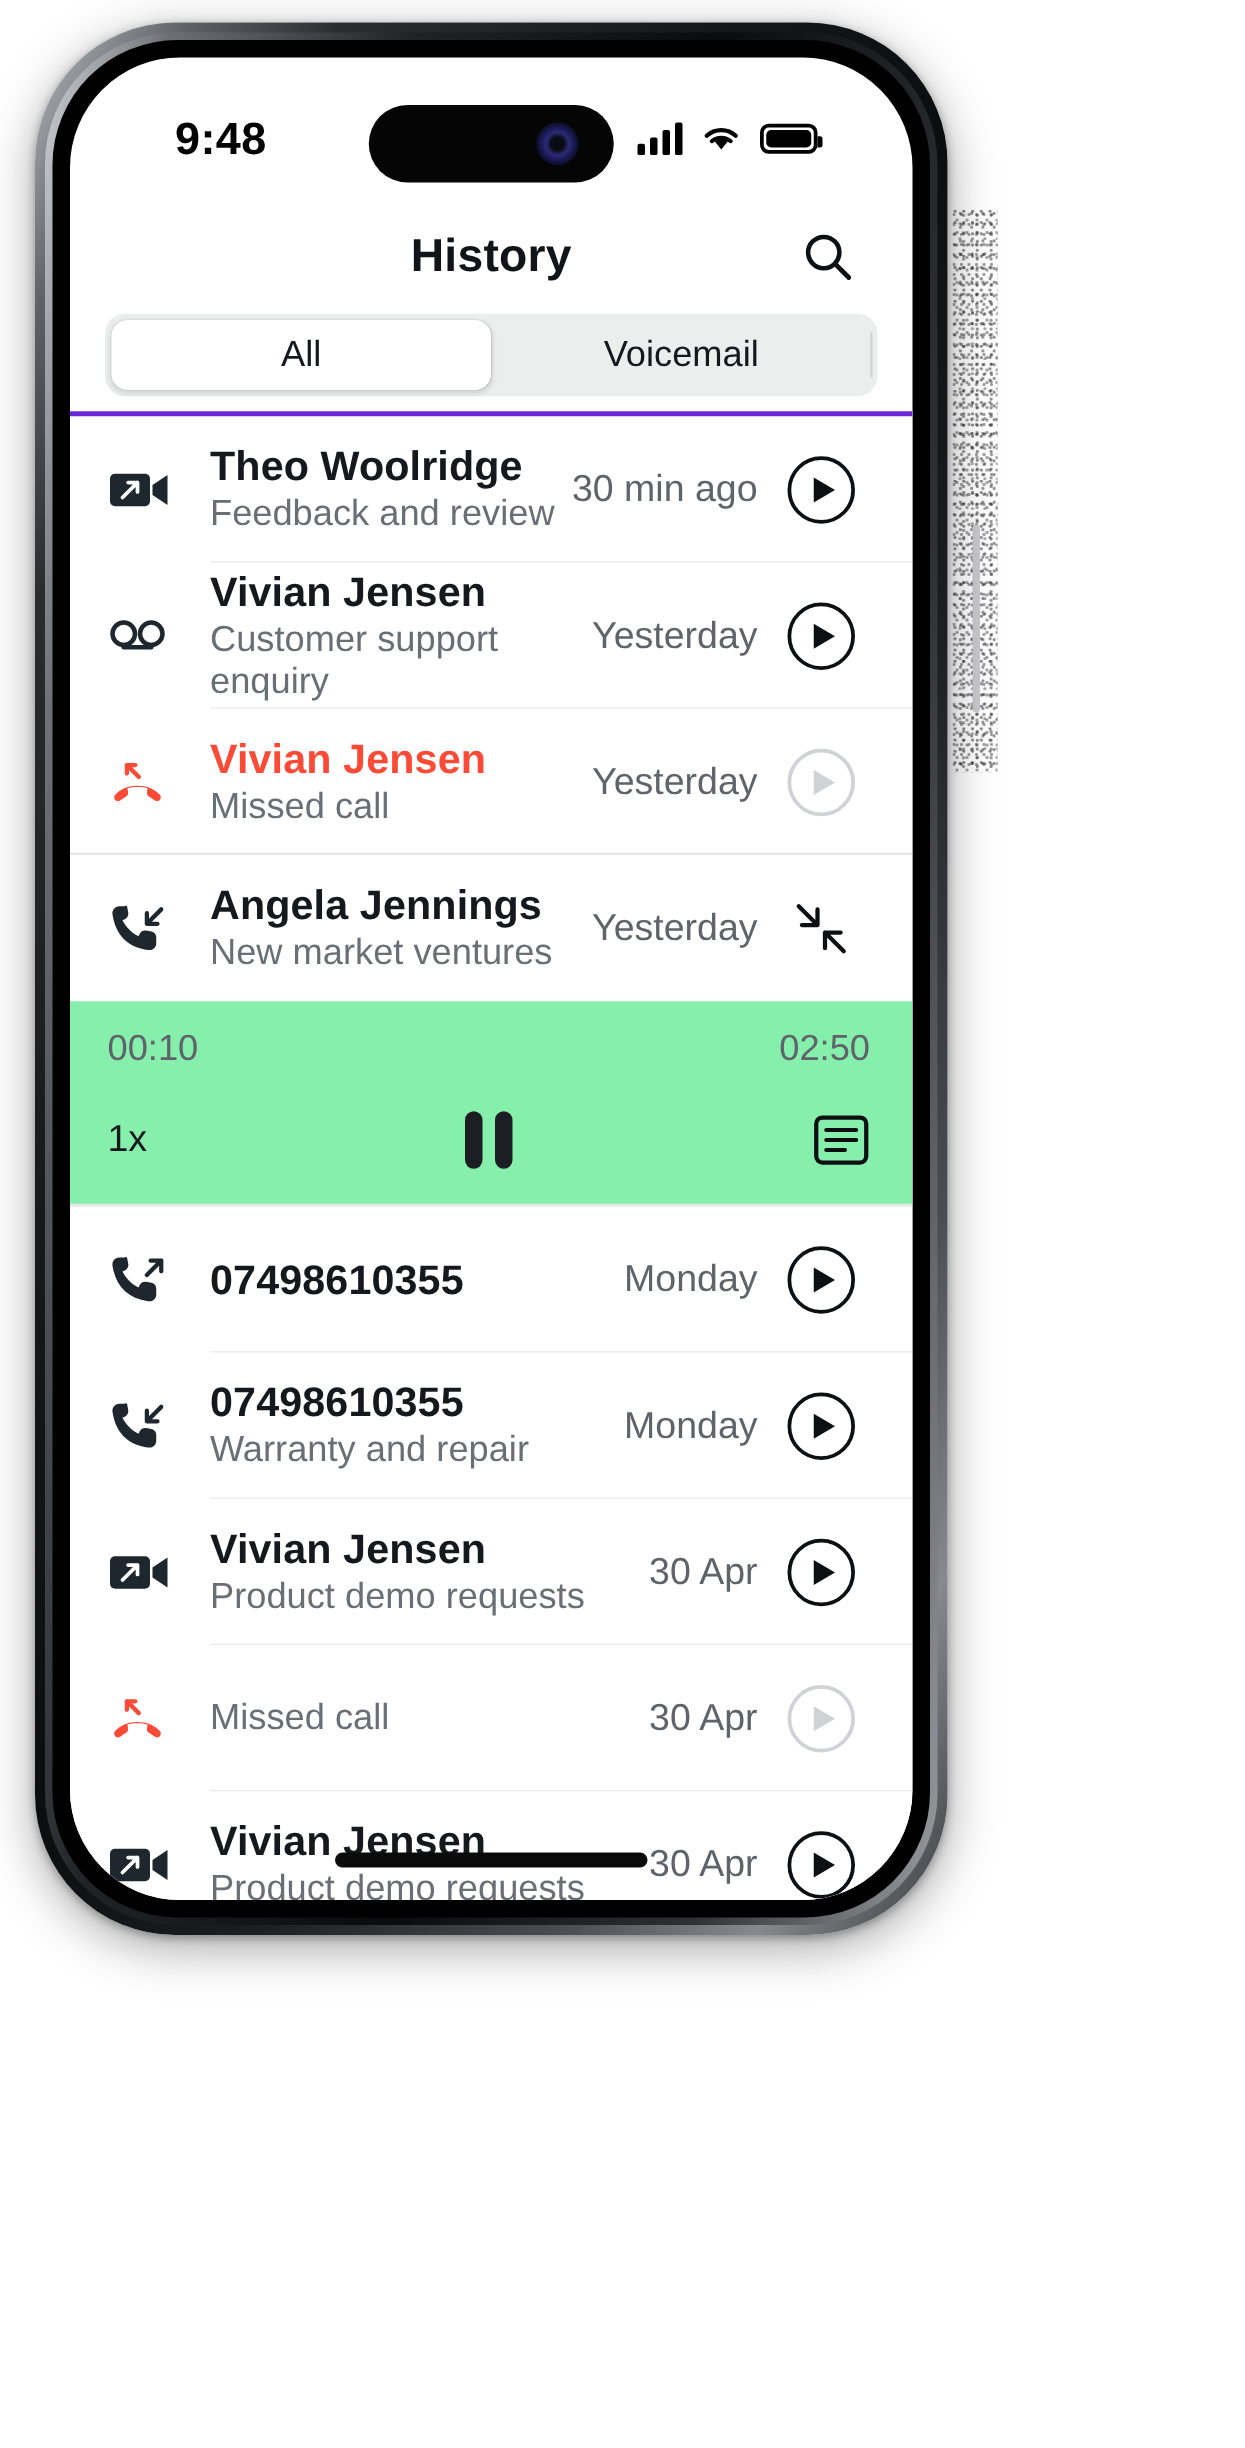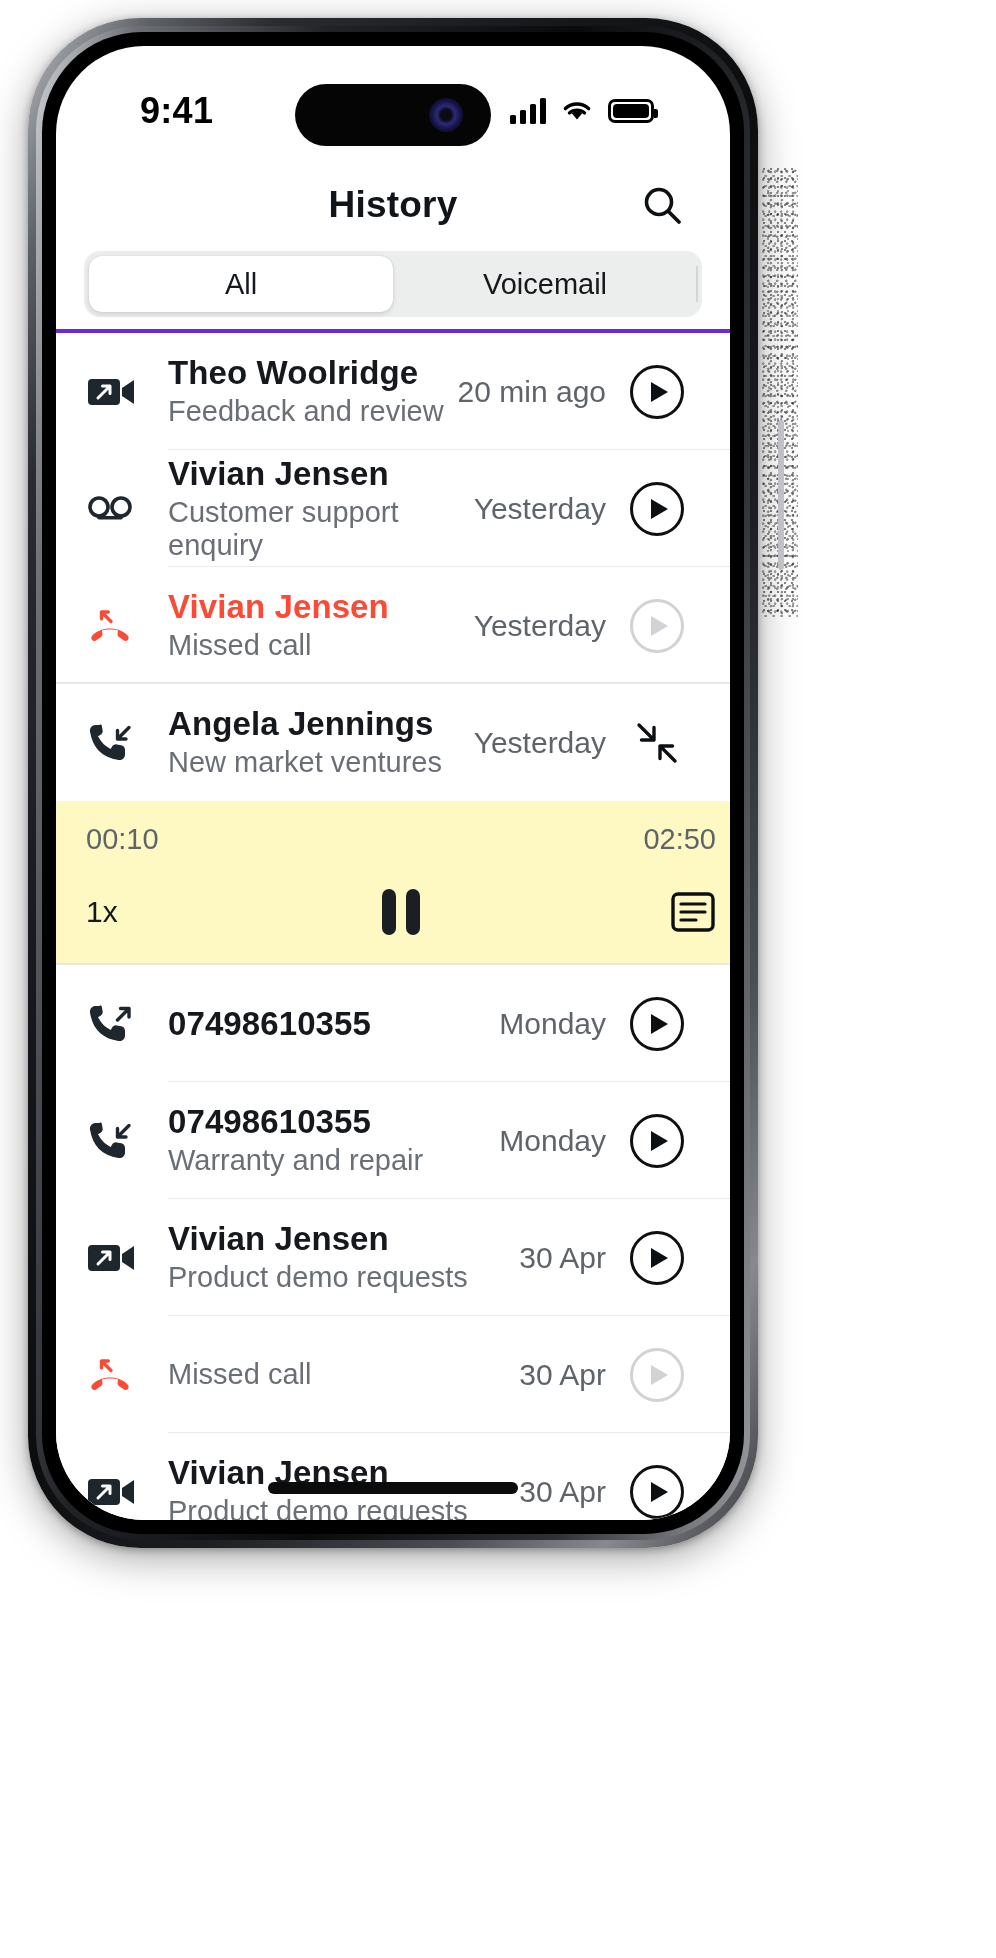--- a/index.html
+++ b/index.html
@@ -162,21 +162,21 @@
   }
   .playbtn.dim{ border-color:#d0d2d5; }
   .playbtn .tri{
     width:0;height:0;border-left:17px solid #0d1013;
     border-top:10px solid transparent; border-bottom:10px solid transparent;
     margin-left:5px;
   }
   .playbtn.dim .tri{ border-left-color:#d0d2d5; }
 
   
-  .player{ padding:0 14px 26px 30px; background:#fef9c3; position:relative;}
+  .player{ padding:0 34px 26px 30px; background:#86efac; position:relative;}
   .player .sep-bottom{ position:absolute; left:0; right:0; bottom:0; height:2px; background:#e7e8e9;}
   .wave-row{ display:flex; align-items:center; gap:18px; padding:10px 0 8px 0;}
   .wave-time{ font-size:29px; color:#5f646b; min-width:92px;}
   .wave-time.right{ text-align:right;}
   .wave{ flex:1; height:56px; display:flex; align-items:center; gap:0px; overflow:hidden;}
   .wave i{ display:block; width:4px; margin-right:3.2px; border-radius:2px; background:#c9cbce;}
   .wave i.on{ background:#f7861b; }
   .ctl-row{ display:flex; align-items:center; padding:14px 0 4px 0;}
   .rate{ font-size:30px; color:#15181c; width:120px; cursor:pointer;}
   .pause{ flex:1; display:flex; align-items:center; justify-content:center; gap:10px; cursor:pointer;}
@@ -202,21 +202,21 @@
     <div class="btn-side btn-silent"></div>
     <div class="btn-side btn-volup"></div>
     <div class="btn-side btn-voldn"></div>
     <div class="btn-side btn-power"></div>
 
     <div class="phone-mid">
       <div class="phone-inner">
         <div class="screen">
 
           <div class="statusbar">
-            <div class="sb-time">9:41</div>
+            <div class="sb-time">9:48</div>
             <div class="dyn-island">
               <div class="dyn-cam"></div>
             </div>
             <div class="sb-right">
               <span class="sig">
                   <i></i>
                   <i></i>
                   <i></i>
                   <i></i>
                 </span>
@@ -260,21 +260,21 @@
                 <svg viewBox="0 0 52 40" width="52" height="40">
                   <rect x="2" y="7" width="32" height="26" rx="4" fill="#1f272e"></rect>
                   <path d="M36 16 L48 8 V32 L36 24 Z" fill="#1f272e"></path>
                   <path d="M12 26 L24 14 M16.5 14 H24 V21.5" stroke="#fff" stroke-width="3" fill="none" stroke-linecap="round" stroke-linejoin="round"></path>
                 </svg>
               </div>
               <div class="row-main">
                 <div class="row-title">Theo Woolridge</div>
                 <div class="row-sub">Feedback and review</div>
               </div>
-              <div class="row-time">20 min ago</div>
+              <div class="row-time">30 min ago</div>
               <div class="row-act">
                 <div class="playbtn">
                     <div class="tri"></div>
                   </div>
               </div>
               <div class="sep"></div>
             </div>
 
             <div class="row">
               <div class="row-icon">

